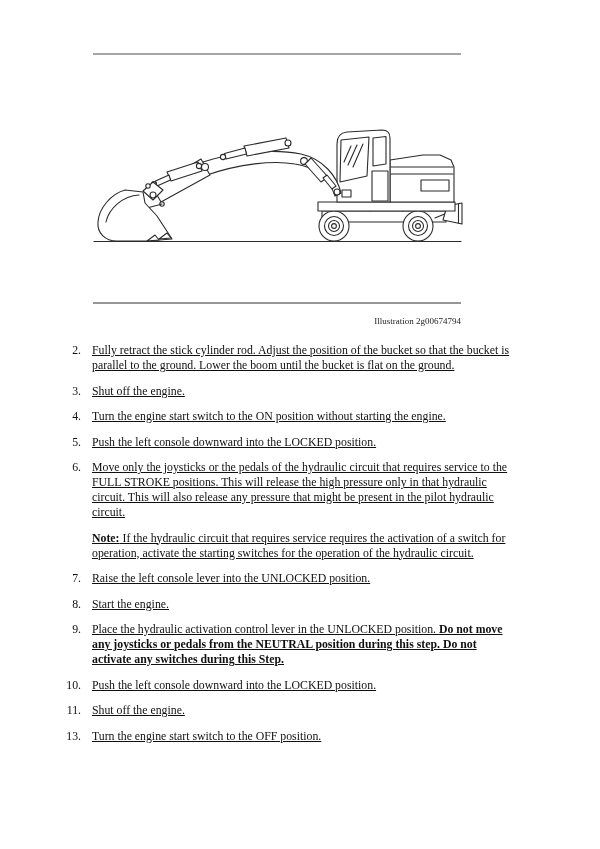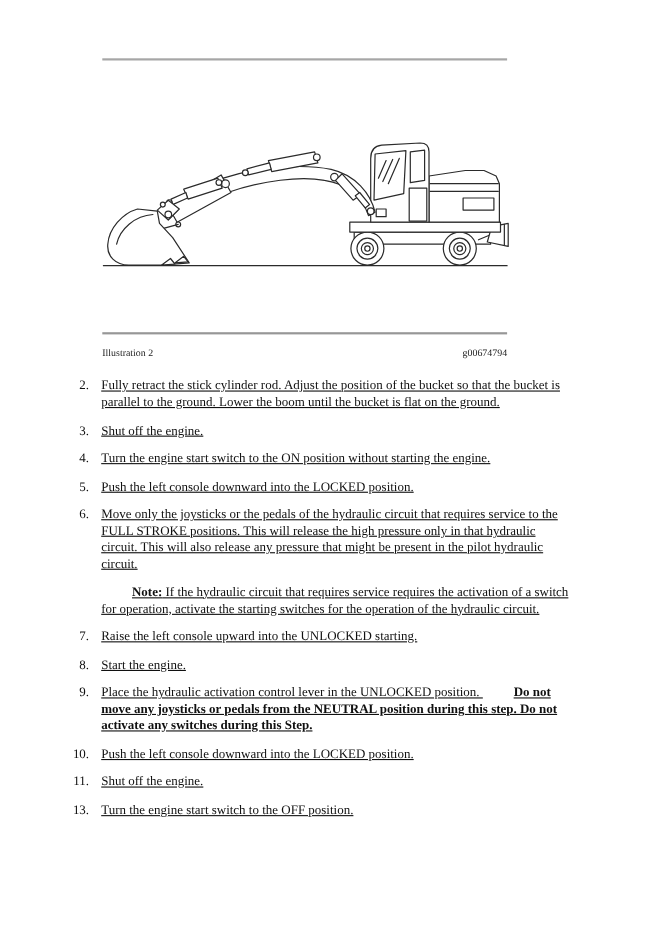--- a/index.html
+++ b/index.html
@@ -6,29 +6,29 @@
   .page{
     position:relative;width:600px;height:849px;background:#ffffff;overflow:hidden;
     font-family:"Liberation Serif","DejaVu Serif",serif;color:#111;
   }
   .rule{position:absolute;height:2px;background:#a6a6a6;}
   .rule-top{left:93px;top:53px;width:368px;}
   .rule-mid{left:93px;top:302px;width:368px;background:#979797;}
   .figure{position:absolute;left:85px;top:118px;width:380px;height:132px;}
   .fig-caption{
     position:absolute;left:93px;top:316px;width:368px;
-    display:flex;justify-content:space-between;align-items:baseline;
+    display:flex;justify-content:flex-end;align-items:baseline;
     font-size:9px;line-height:11px;color:#1c1c1c;
   }
   .steps{position:absolute;left:60px;top:343px;width:458px;}
   .block{display:flex;margin-bottom:10.5px;font-size:11.8px;line-height:15px;color:#101010;}
   .block .num{flex:none;width:21px;text-align:right;margin-right:11px;}
   .block .txt{flex:1 1 auto;max-width:427px;text-decoration:underline;}
   .block.note{margin-left:32px;}
-  .block b{font-weight:bold;margin-left:28px;}
+  .block b{font-weight:bold;}
   svg .ln{fill:none;}
 </style>
 </head>
 <body>
 
 <div class="page">
 
   <div class="rule rule-top"></div>
 
   <div class="figure">
@@ -150,21 +150,21 @@
       </div>
       <div class="block">
         <span class="num">6.</span>
         <span class="txt"><span>Move only the joysticks or the pedals of the hydraulic circuit that requires service to the FULL STROKE positions. This will release the high pressure only in that hydraulic circuit. This will also release any pressure that might be present in the pilot hydraulic circuit.</span></span>
       </div>
       <div class="block note">
         <span class="txt"><b>Note:</b><span> If the hydraulic circuit that requires service requires the activation of a switch for operation, activate the starting switches for the operation of the hydraulic circuit.</span></span>
       </div>
       <div class="block">
         <span class="num">7.</span>
-        <span class="txt"><span>Raise the left console upward into the UNLOCKED starting.</span></span>
+        <span class="txt"><span>Raise the left console lever into the UNLOCKED position.</span></span>
       </div>
       <div class="block">
         <span class="num">8.</span>
         <span class="txt"><span>Start the engine.</span></span>
       </div>
       <div class="block">
         <span class="num">9.</span>
         <span class="txt"><span>Place the hydraulic activation control lever in the UNLOCKED position. </span><b>Do not move any joysticks or pedals from the NEUTRAL position during this step. Do not activate any switches during this Step.</b></span>
       </div>
       <div class="block">

